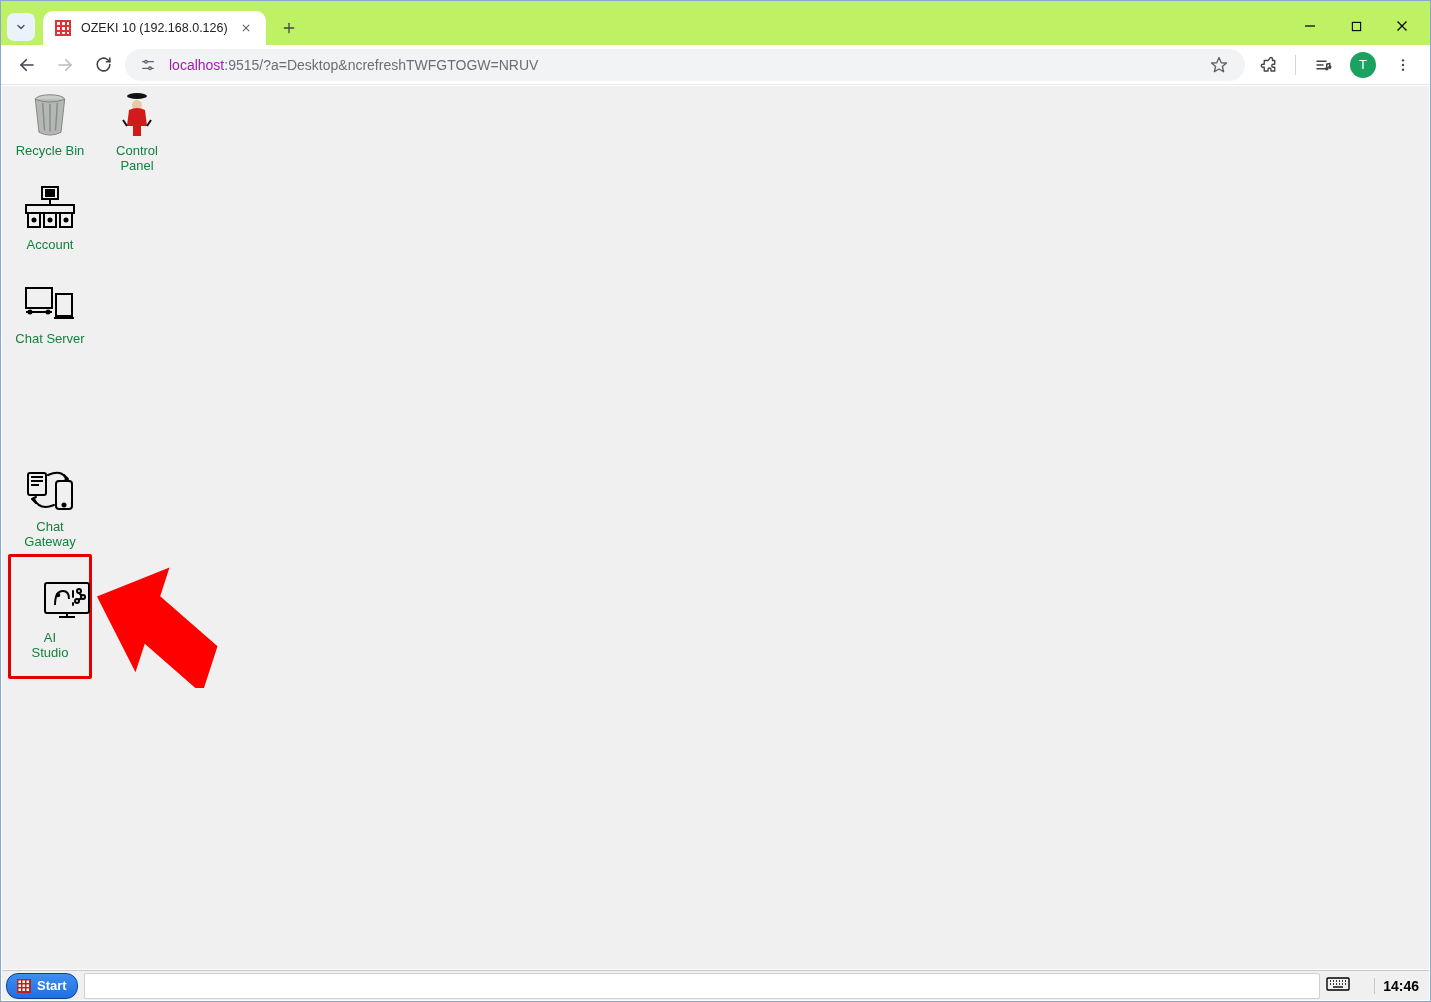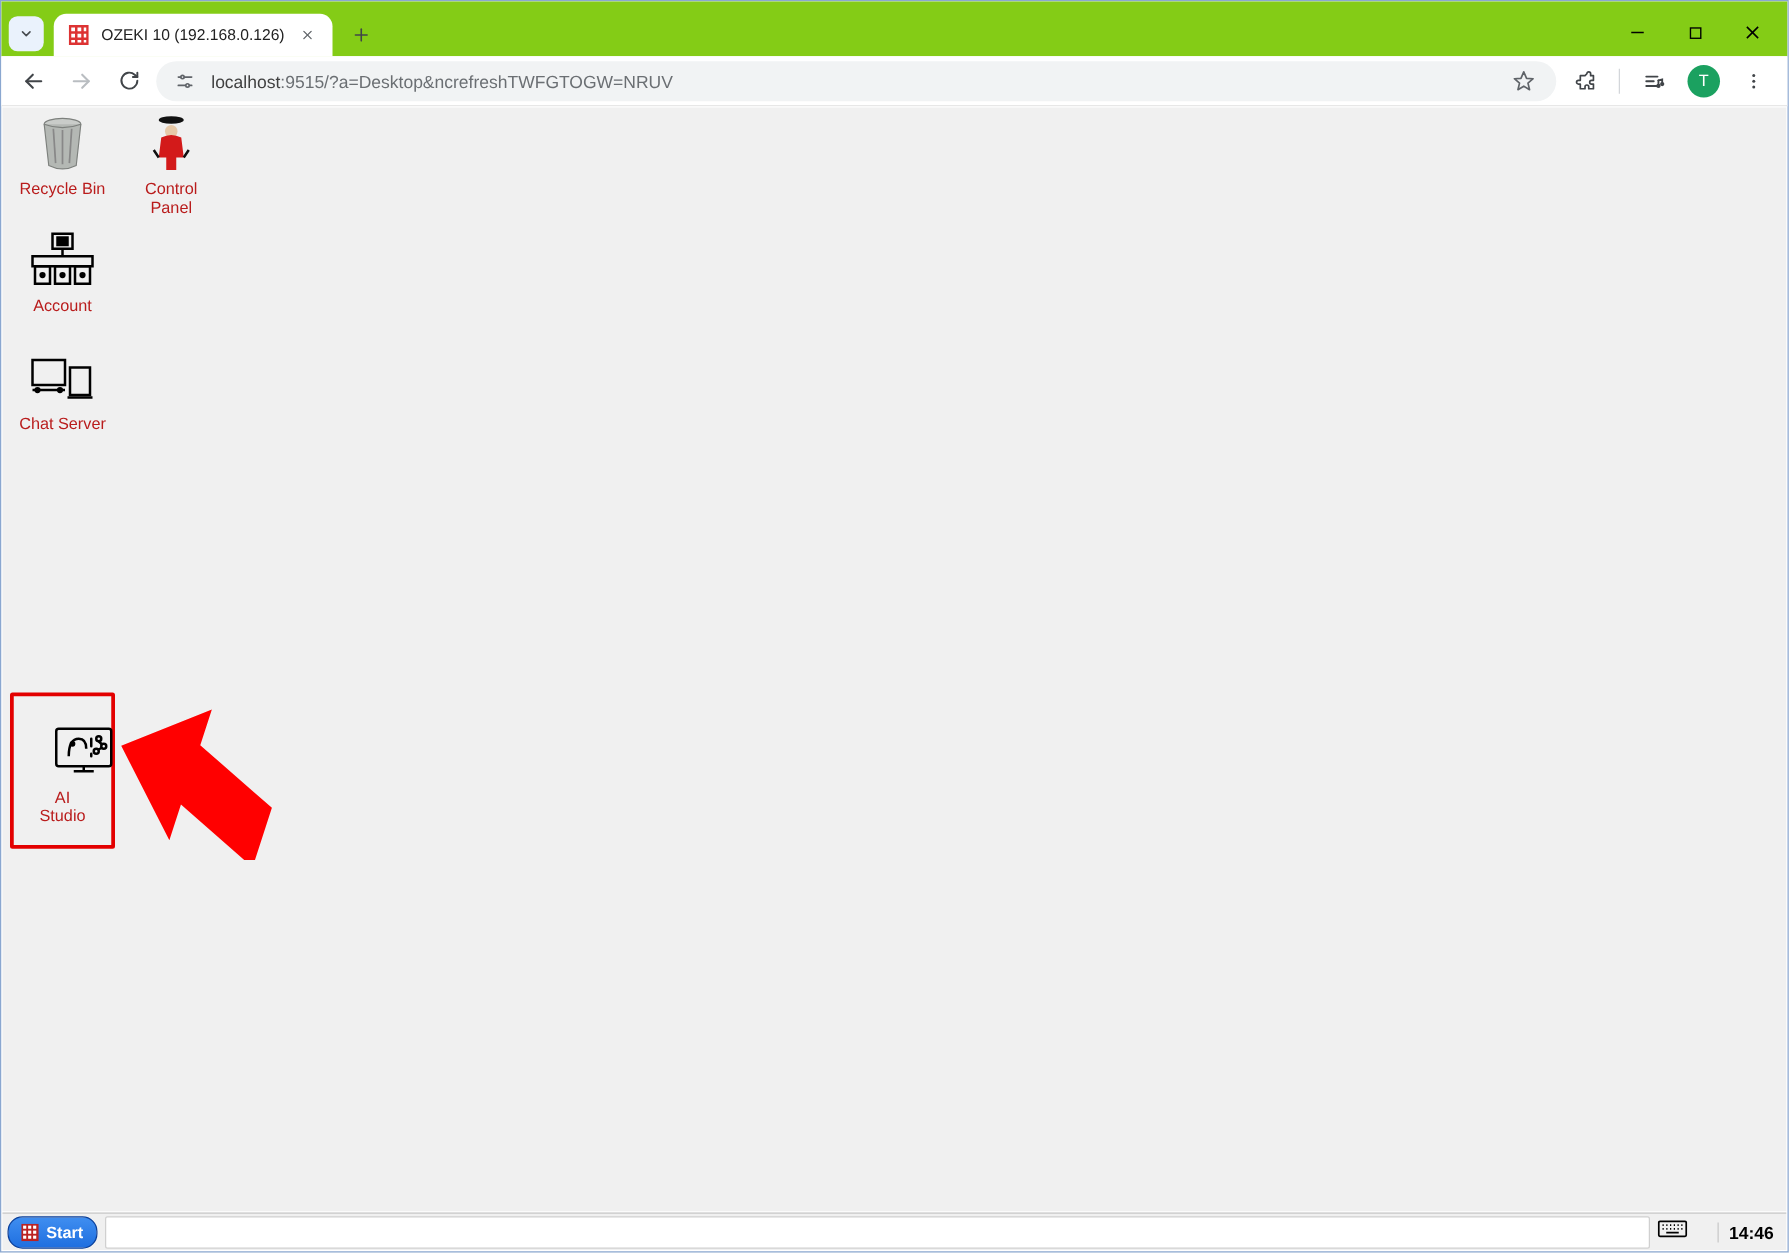--- a/index.html
+++ b/index.html
@@ -1,45 +1,45 @@
 <!DOCTYPE html>
 <html><head>
 <meta charset="utf-8">
 <style>
   * { margin:0; padding:0; box-sizing:border-box; font-family:"Segoe UI",Arial,sans-serif; }
   body { width:1431px; height:1002px; background:#ffffff; overflow:hidden; position:relative; border:1px solid #8aa7d0; }
 
   
-  .tabstrip { height:44px; background:#84cc16; display:flex; align-items:flex-end; padding:6px 6px 0 6px; gap:8px; }
+  .tabstrip { height:44px; background:#bef264; display:flex; align-items:flex-end; padding:6px 6px 0 6px; gap:8px; }
   .tab-search { width:28px; height:28px; border-radius:7px; background:#eaf2fc; display:flex; align-items:center; justify-content:center; cursor:pointer; margin-bottom:4px; }
   .tab { height:34px; background:#ffffff; border-radius:10px 10px 0 0; display:flex; align-items:center; padding:0 12px; gap:10px; font-size:12.5px; color:#222; min-width:220px; }
   .tab .favicon { width:16px; height:16px; }
   .tab .close { width:16px; height:16px; display:flex; align-items:center; justify-content:center; cursor:pointer; font-size:13px; color:#555; margin-left:auto; }
   .newtab { width:30px; height:30px; display:flex; align-items:center; justify-content:center; cursor:pointer; color:#333; font-size:18px; border-radius:6px; margin-bottom:2px; }
   .win-controls { margin-left:auto; display:flex; gap:2px; align-items:center; margin-bottom:4px; }
   .win-btn { width:44px; height:30px; display:flex; align-items:center; justify-content:center; cursor:pointer; }
   .win-btn svg { display:block; }
 
   
   .toolbar { height:40px; background:#ffffff; display:flex; align-items:center; padding:0 10px; gap:6px; border-bottom:1px solid #e7e7e7; }
   .nav-btn { width:32px; height:32px; display:flex; align-items:center; justify-content:center; border-radius:50%; cursor:pointer; color:#5f6368; }
   .nav-btn.disabled { color:#b9bdc1; }
   .url-wrap { flex:1; height:32px; background:#f1f3f4; border-radius:16px; display:flex; align-items:center; padding:0 12px; gap:10px; }
   .url-chip { width:22px; height:22px; display:flex; align-items:center; justify-content:center; color:#5f6368; }
   .url-text { font-size:14px; color:#202124; white-space:nowrap; }
-  .url-text .host { color:#404040; }
+  .url-text .host { color:#a21caf; }
   .url-text .rest { color:#6b6f73; }
   .star-btn { width:28px; height:28px; display:flex; align-items:center; justify-content:center; cursor:pointer; color:#5f6368; margin-left:auto; }
   .ext-btn { width:34px; height:34px; display:flex; align-items:center; justify-content:center; cursor:pointer; color:#414549; }
   .divider { width:1px; height:20px; background:#d3d6da; margin:0 4px; }
   .avatar { width:26px; height:26px; border-radius:50%; background:#1ba160; color:#fff; display:flex; align-items:center; justify-content:center; font-size:13px; font-weight:500; }
 
   
   .desktop { position:absolute; left:1px; right:1px; top:85px; bottom:32px; background:#f0f0f0; }
-  .dsk-icon { position:absolute; width:80px; text-align:center; cursor:pointer; color:#b91c1c; font-size:13px; }
+  .dsk-icon { position:absolute; width:80px; text-align:center; cursor:pointer; color:#15803d; font-size:13px; }
   .dsk-icon .ibox { width:80px; height:56px; display:flex; align-items:center; justify-content:center; }
   .dsk-icon .lbl { line-height:1.12; margin-top:2px; }
   .highlight { border:3px solid #e30000; border-radius:2px; padding:16px; width:84px; }
 
   
   .arrow { position:absolute; }
 
   
   .taskbar { position:absolute; left:1px; right:1px; bottom:1px; height:30px; background:#f0f0f0; border-top:1px solid #c8c8c8; display:flex; align-items:center; padding:2px 4px; }
   .start-btn { height:26px; background:linear-gradient(#3f8ef0,#1f6fe0); border:1px solid #0a3f9a; border-radius:12px; color:#fff; font-weight:700; font-size:13px; display:flex; align-items:center; gap:6px; padding:0 10px; cursor:pointer; }
@@ -225,20 +225,38 @@
         <rect x="32" y="12" width="16" height="22"></rect>
         <line x1="30" y1="36" x2="50" y2="36"></line>
         <circle cx="6" cy="30" r="1.5" fill="#000"></circle>
         <circle cx="24" cy="30" r="1.5" fill="#000"></circle>
       </svg>
     </div>
     <div class="lbl">Chat Server</div>
   </div>
 
 
+  <div class="dsk-icon" style="left:8px;top:376px">
+    <div class="ibox">
+      <svg width="52" height="46" viewBox="0 0 52 46" fill="none" stroke="#000" stroke-width="2">
+        <rect x="4" y="6" width="18" height="22" rx="2"></rect>
+        <line x1="7" y1="10" x2="19" y2="10"></line>
+          <line x1="7" y1="14" x2="19" y2="14"></line>
+          <line x1="7" y1="18" x2="15" y2="18"></line>
+        <rect x="32" y="14" width="16" height="28" rx="3"></rect>
+        <circle cx="40" cy="38" r="1.5" fill="#000"></circle>
+        <path d="M24 8 Q38 2 42 12" stroke-linecap="round"></path>
+        <polyline points="40 8 44 12 40 14" stroke-linecap="round" stroke-linejoin="round"></polyline>
+        <path d="M30 38 Q16 44 10 32" stroke-linecap="round"></path>
+        <polyline points="12 36 8 32 12 30" stroke-linecap="round" stroke-linejoin="round"></polyline>
+      </svg>
+    </div>
+    <div class="lbl" style="white-space:pre-line">Chat
+Gateway</div>
+  </div>
 
   <div class="dsk-icon highlight" style="left:6px;top:468px">
     <div class="ibox">
       <svg width="52" height="44" viewBox="0 0 52 44" fill="none" stroke="#000" stroke-width="2">
         <rect x="4" y="4" width="44" height="30" rx="2"></rect>
         <line x1="18" y1="38" x2="34" y2="38"></line>
         <line x1="26" y1="34" x2="26" y2="38"></line>
         <path d="M14 26 Q14 12 22 12 Q28 12 28 20"></path>
         <circle cx="17" cy="16" r="1.3" fill="#000"></circle>
         <path d="M32 12 v6 M32 24 v2" stroke-linecap="round"></path>

